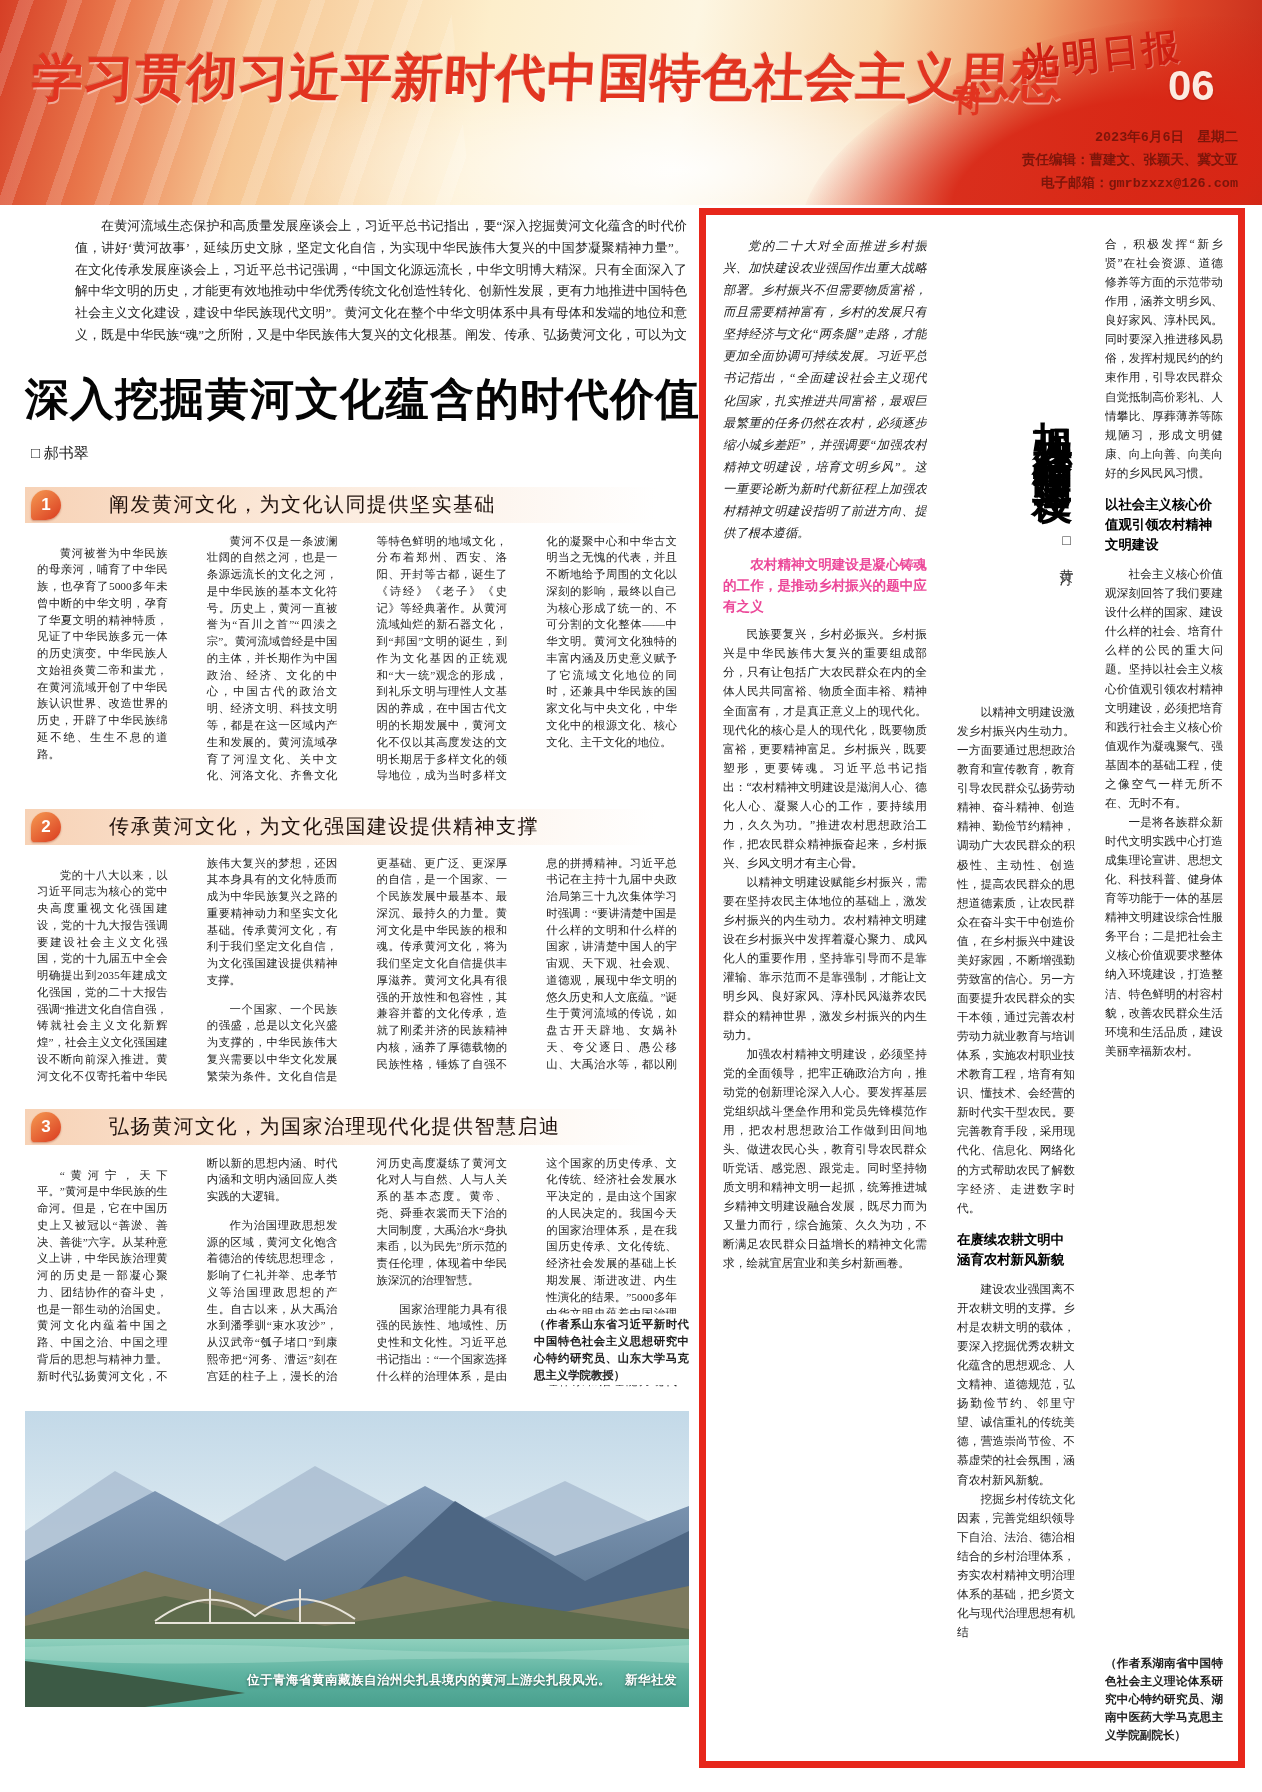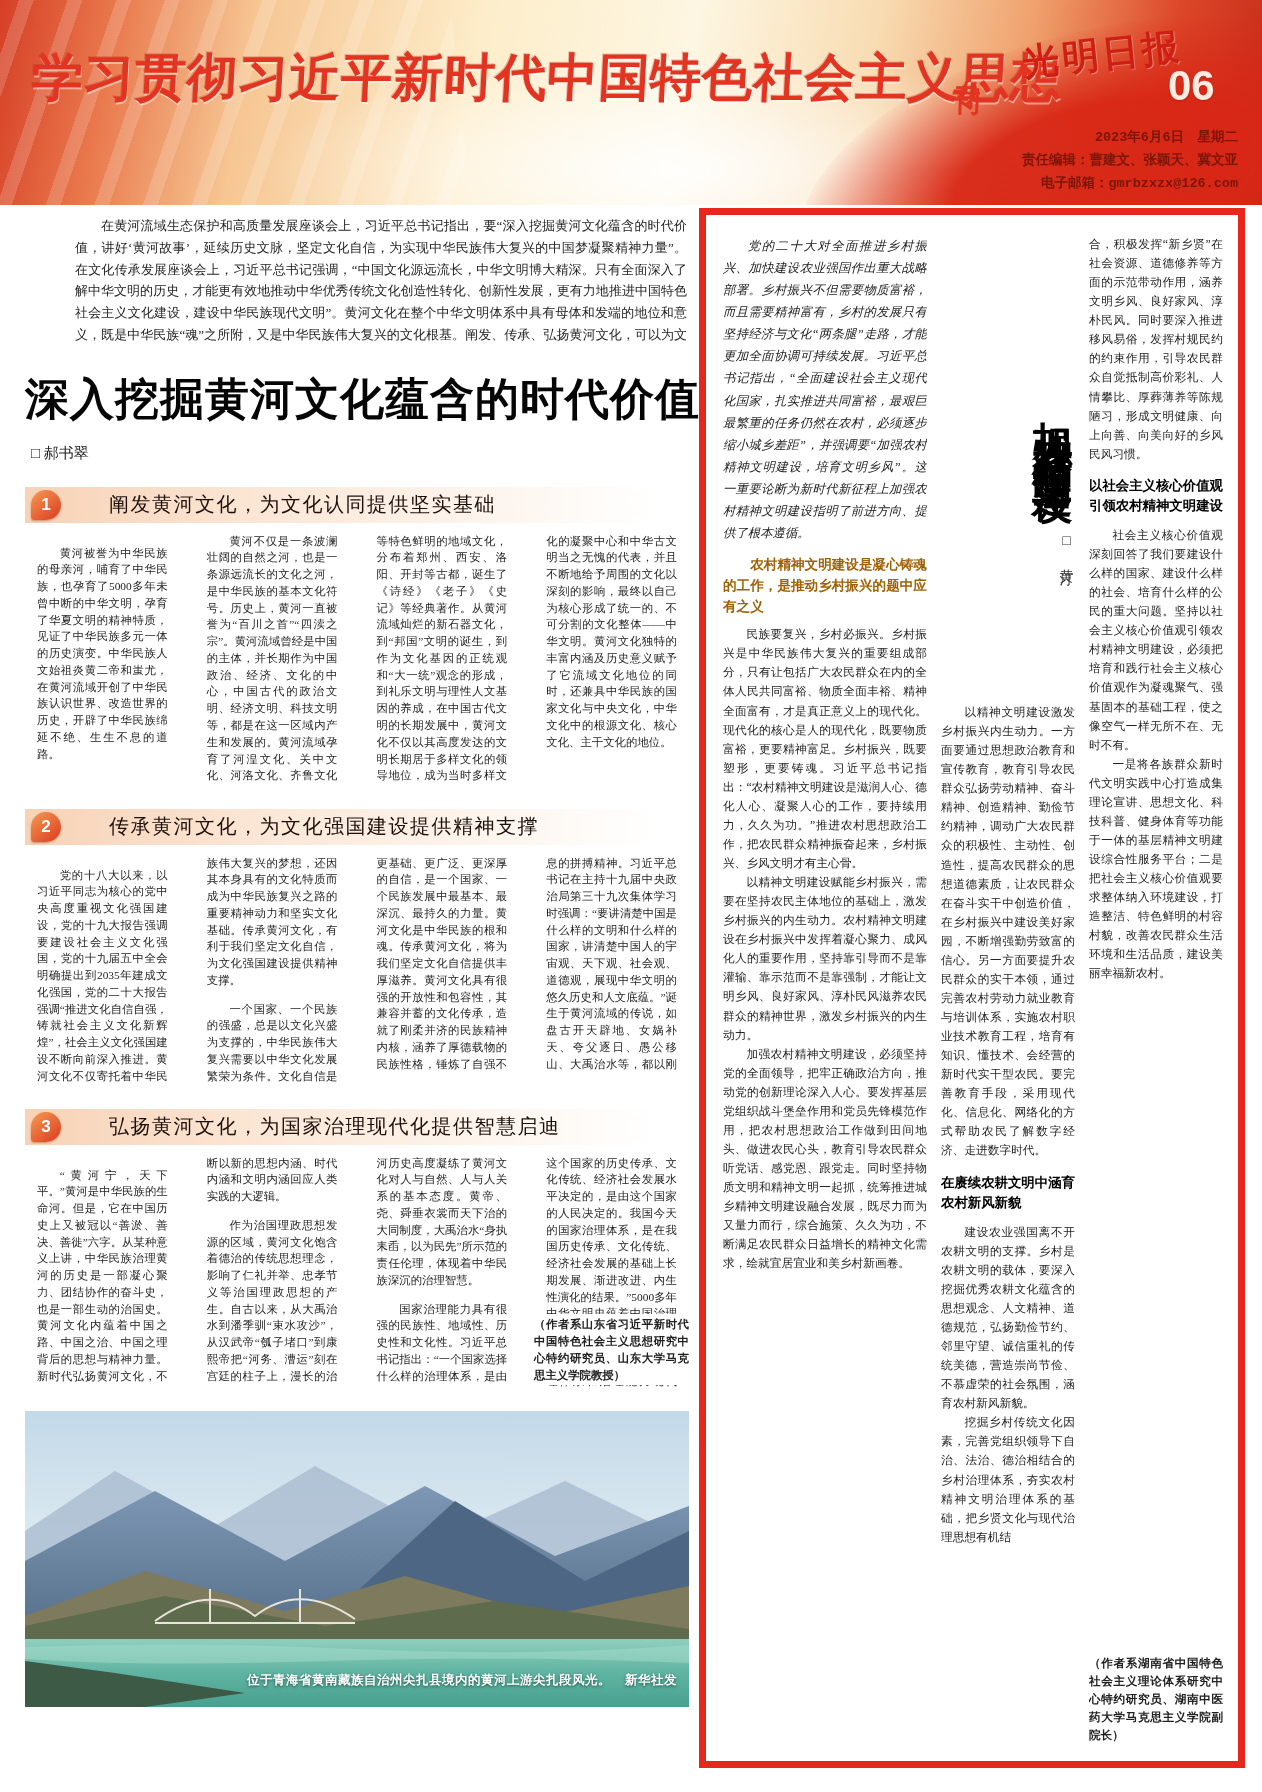--- a/index.html
+++ b/index.html
@@ -55,26 +55,26 @@
 
   
   .photo{position:relative;margin-top:14px;width:664px;height:296px;overflow:hidden;}
   .photo svg{position:absolute;left:0;top:0;}
   .caption{position:absolute;right:12px;bottom:18px;color:#fff;font-size:12.5px;font-weight:700;
     letter-spacing:.5px;text-shadow:0 1px 3px rgba(0,30,25,.65);padding-left:11px;}
   .caption .credit-tag{margin-left:14px;}
 
   
   .sidebox{position:absolute;left:699px;top:208px;width:546px;height:1560px;box-sizing:border-box;
-    border:7px solid #e7271b;background:#fff;padding:20px 15px 16px 17px;display:flex;gap:14px;}
+    border:7px solid #e7271b;background:#fff;padding:20px 15px 16px 17px;display:flex;gap:30px;}
   .colA{flex:none;width:204px;overflow:hidden;}
   .colB,.colC{flex:1;overflow:hidden;display:flex;flex-direction:column;min-width:0;}
   .kai{font-size:12.4px;line-height:1.78;text-align:justify;color:#1c1c1c;text-indent:2em;
     font-style:italic;}
-  .lead{font-weight:900;font-size:13.6px;line-height:1.55;margin:10px 0 8px;text-indent:2em;color:#a16207;}
+  .lead{font-weight:900;font-size:13.6px;line-height:1.55;margin:10px 0 8px;text-indent:2em;color:#ec4899;}
   .bodyp{font-size:11.7px;line-height:1.63;text-align:justify;color:#242424;margin:0;text-indent:2em;}
   .v-head{height:468px;flex:none;display:flex;justify-content:center;writing-mode:vertical-rl;
     padding-top:14px;box-sizing:border-box;}
   .v-title{font-size:40px;font-weight:900;color:#000;letter-spacing:7px;line-height:1.15;}
   .v-author{font-size:14px;color:#333;padding-top:74px;margin-top:0;letter-spacing:3px;}
   .subhead{font-weight:900;font-size:13.4px;line-height:1.5;color:#000;margin:12px 0 10px;
     text-indent:0;}
   .col-fill{flex:1;overflow:hidden;}
   .s-credit{font-weight:900;font-size:11.6px;line-height:1.55;text-align:justify;margin-top:8px;flex:none;}
 </style>

